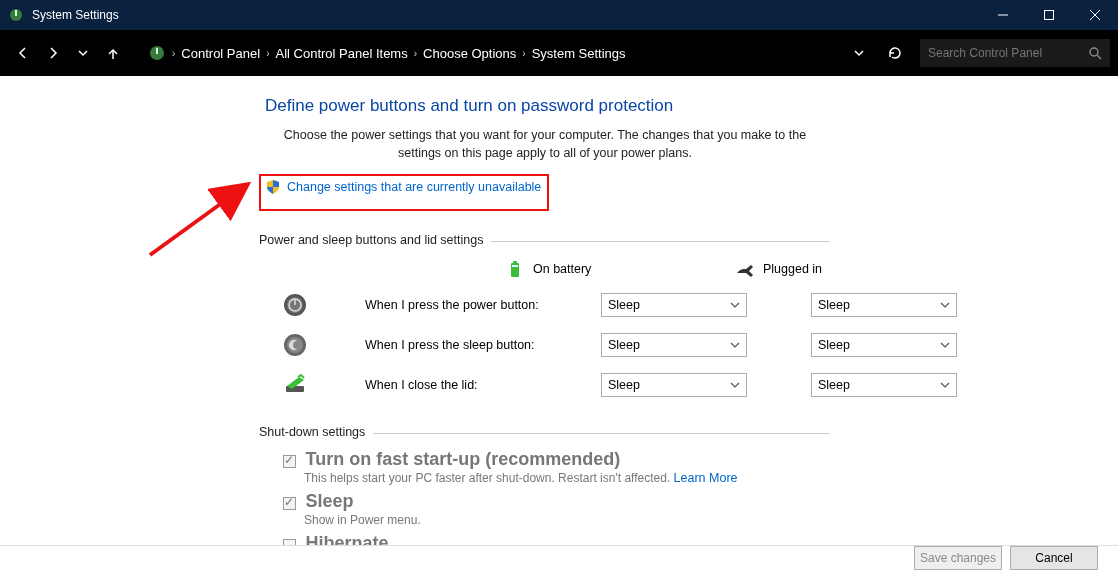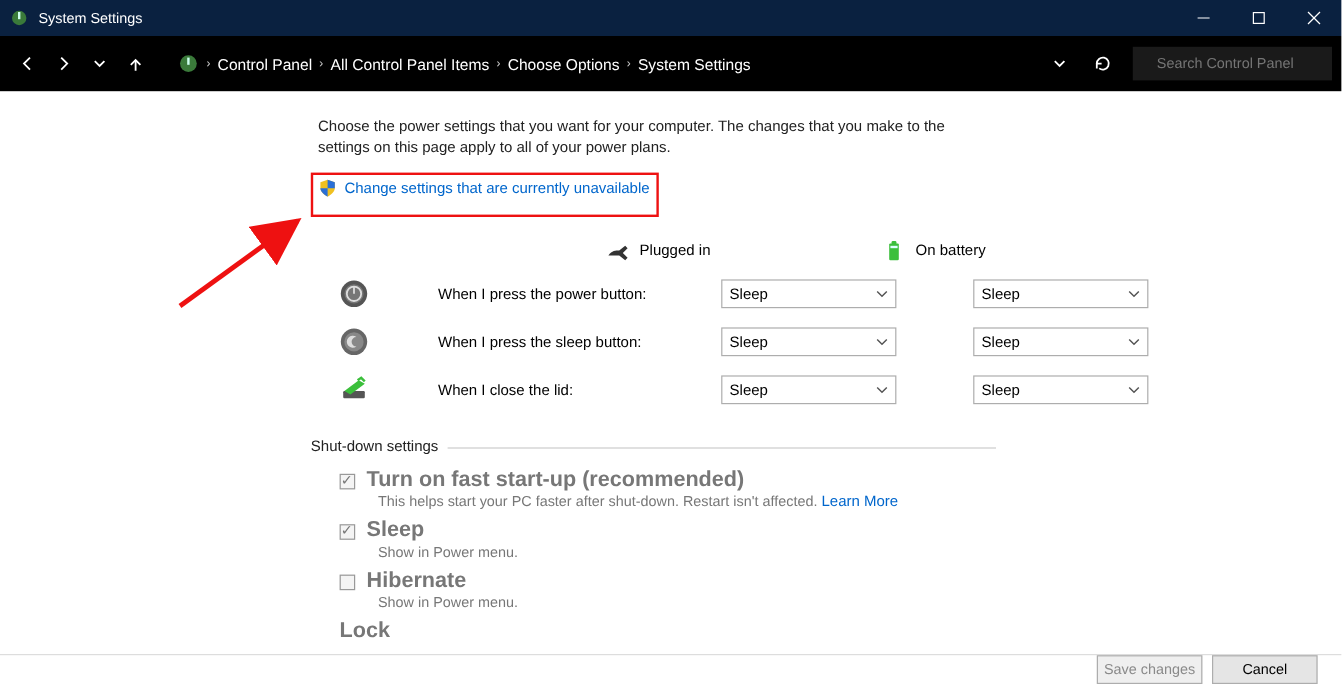--- a/index.html
+++ b/index.html
@@ -16,29 +16,29 @@
   
   .navbar { height: 46px; background: #000; display:flex; align-items:center; padding: 0 8px; color:#fff; font-size:13px; }
   .nav-btn { width: 30px; height: 30px; display:flex; align-items:center; justify-content:center; }
   .nav-btn svg { width:14px; height:14px; stroke:#fff; stroke-width:1.5; fill:none; }
   .nav-loc { display:flex; align-items:center; gap:6px; margin-left: 20px; }
   .nav-loc .chev { opacity: .8; font-size:10px; }
   .nav-loc-icon { width:18px; height:18px; }
   .breadcrumb-item { cursor:default; }
   .nav-spacer { flex:1; }
   .addr-actions { display:flex; align-items:center; gap:6px; margin-right: 10px; }
-  .search-box { width: 166px; height:28px; background: #1a1a1a; display:flex; align-items:center; padding:0 20px; color:#888; font-size:12px; justify-content:space-between;}
+  .search-box { width: 190px; height:28px; background: #1a1a1a; display:flex; align-items:center; padding:0 8px; color:#888; font-size:12px; justify-content:space-between;}
   .search-box input { background:transparent; border:none; color:#ddd; font-size:12px; width: 150px; outline:none; }
   .search-box svg { width:14px; height:14px; stroke:#888; fill:none; stroke-width:1.5; }
 
   
   .content-wrap { position:absolute; top:76px; left:0; right:8px; bottom:38px; overflow-y:auto; }
   .content-inner { padding: 20px 0 10px 265px; width: 1030px; }
   .page-title { color:#0a47a5; font-size:17px; font-weight:400; margin-bottom: 10px; }
-  .page-desc { font-size:12.5px; color:#222; line-height:1.45; max-width:560px; margin-bottom:8px; }
+  .page-desc { font-size:12.5px; color:#222; line-height:1.45; max-width:560px; margin-bottom:8px;text-align:center; }
 
   .change-link-wrap { display:inline-flex; align-items:center; gap:6px; border:2px solid #e11; padding:3px 6px 14px 4px; margin:4px 0 10px -6px; }
   .shield-icon { width:16px; height:16px; }
   .link { color:#0066cc; font-size:12.5px; cursor:pointer; }
 
   .group-label { font-size:12.5px; color:#222; margin: 12px 0 4px -6px; }
 
   .col-headers { display:flex; margin-left: 240px; gap: 80px; padding: 8px 0 14px; font-size:12.5px; }
   .col-headers .col { display:flex; align-items:center; gap:8px; width:150px; }
   .battery-icon, .plug-icon { width:20px; height:20px; }
@@ -46,21 +46,21 @@
   .setting-row { display:flex; align-items:center; margin-bottom: 16px; gap: 48px; }
   .row-icon { width:24px; height:24px; margin: 0 10px 0 18px; }
   .row-label { font-size:12.5px; width: 188px; }
   .dropdown { width: 146px; height:24px; border:1px solid #adadad; background:#fff; font-size:12.5px; padding: 0 6px; display:flex; align-items:center; justify-content:space-between; margin-right: 16px; }
   .dropdown svg { width:10px; height:10px; stroke:#555; fill:none; stroke-width:1.2; }
 
   .shutdown-section .item { margin: 6px 0 6px 18px; font-size:12.5px; }
   .chk { width:13px; height:13px; border:1px solid #999; display:inline-block; vertical-align:middle; margin-right:6px; background:#f4f4f4; position:relative; }
   .chk.checked::after { content:"✓"; position:absolute; top:-3px; left:0; font-size:12px; color:#777; }
   .item-title { color:#777; font-weight:700; font-size:18px; display:inline; }
-  .item-sub   { color:#777; font-size:12px; margin-left:32px; margin-top:1px; }
+  .item-sub   { color:#777; font-size:12px; margin-left:21px; margin-top:1px; }
 
   
   .content-wrap::-webkit-scrollbar { width:16px; }
   .content-wrap::-webkit-scrollbar-track { background:#f0f0f0; }
   .content-wrap::-webkit-scrollbar-thumb { background:#c2c2c2; }
 
   
   .footer { position:absolute; bottom:0; left:0; right:0; height:38px; border-top:1px solid #ddd; display:flex; align-items:flex-start; justify-content:flex-end; padding-right: 20px; gap:8px; background:#fff; }
   .btn { min-width:88px; height:24px; border:1px solid #adadad; background:#e5e5e5; font-size:12px; display:flex; align-items:center; justify-content:center; }
   .btn.disabled { color:#8a8a8a; background:#efefef; }
@@ -156,53 +156,58 @@
     <input type="text" placeholder="Search Control Panel" style="">
     <svg viewBox="0 0 14 14">
         <circle cx="6" cy="6" r="4"></circle>
         <line x1="9" y1="9" x2="13" y2="13"></line>
       </svg>
   </div>
 </div>
 
 <div class="content-wrap">
   <div class="content-inner">
+    <div class="page-title">Define power buttons and turn on password protection</div>
     <div class="page-desc">Choose the power settings that you want for your computer. The changes that you make to the settings on this page apply to all of your power plans.</div>
 
     <div class="change-link-wrap">
       <span class="shield-icon">
         <svg viewBox="0 0 16 16">
             <path d="M8 1 L14 3 V8 C14 12 8 15 8 15 C8 15 2 12 2 8 V3 Z" fill="#f0c020"></path>
             <path d="M8 1 L14 3 V8 H8 Z" fill="#2a6fd6"></path>
             <path d="M8 8 H2 V8 C2 12 8 15 8 15 Z" fill="#2a6fd6"></path>
           </svg>
       </span>
       <span class="link">Change settings that are currently unavailable</span>
     </div>
 
+    <div style="display:flex; align-items:center;">
+      <div class="group-label">Power and sleep buttons and lid settings</div>
+      <div style="flex:1; border-top:1px solid #ccc; margin-left:8px; margin-right:200px; margin-top:10px;"></div>
+    </div>
 
     <div class="col-headers">
-      <div class="col">
-        <span class="plug-icon">
-          <svg viewBox="0 0 20 20">
-              <path d="M2 14 C5 10 8 10 11 10 L16 6 L18 8 L14 12 L18 16 L16 18 L11 14 C8 14 5 14 2 14 Z" fill="#333"></path>
-            </svg>
-        </span>
-        <span>Plugged in</span>
-      </div>
       <div class="col">
         <span class="battery-icon">
           <svg viewBox="0 0 20 20">
               <rect x="6" y="4" width="8" height="14" rx="1" fill="#3bbf3b"></rect>
               <rect x="8" y="2" width="4" height="3" rx="1" fill="#3bbf3b"></rect>
               <rect x="7" y="6" width="6" height="2" fill="#dff"></rect>
             </svg>
         </span>
         <span>On battery</span>
       </div>
+      <div class="col">
+        <span class="plug-icon">
+          <svg viewBox="0 0 20 20">
+              <path d="M2 14 C5 10 8 10 11 10 L16 6 L18 8 L14 12 L18 16 L16 18 L11 14 C8 14 5 14 2 14 Z" fill="#333"></path>
+            </svg>
+        </span>
+        <span>Plugged in</span>
+      </div>
     </div>
 
     
     <div class="setting-row">
       <span class="row-icon">
         <svg viewBox="0 0 24 24">
             <circle cx="12" cy="12" r="11" fill="#555"></circle>
             <circle cx="12" cy="12" r="8" fill="#777"></circle>
             <circle cx="12" cy="12" r="6" fill="none" stroke="#ddd" stroke-width="1.5"></circle>
             <line x1="12" y1="6" x2="12" y2="12" stroke="#ddd" stroke-width="1.5"></line>

